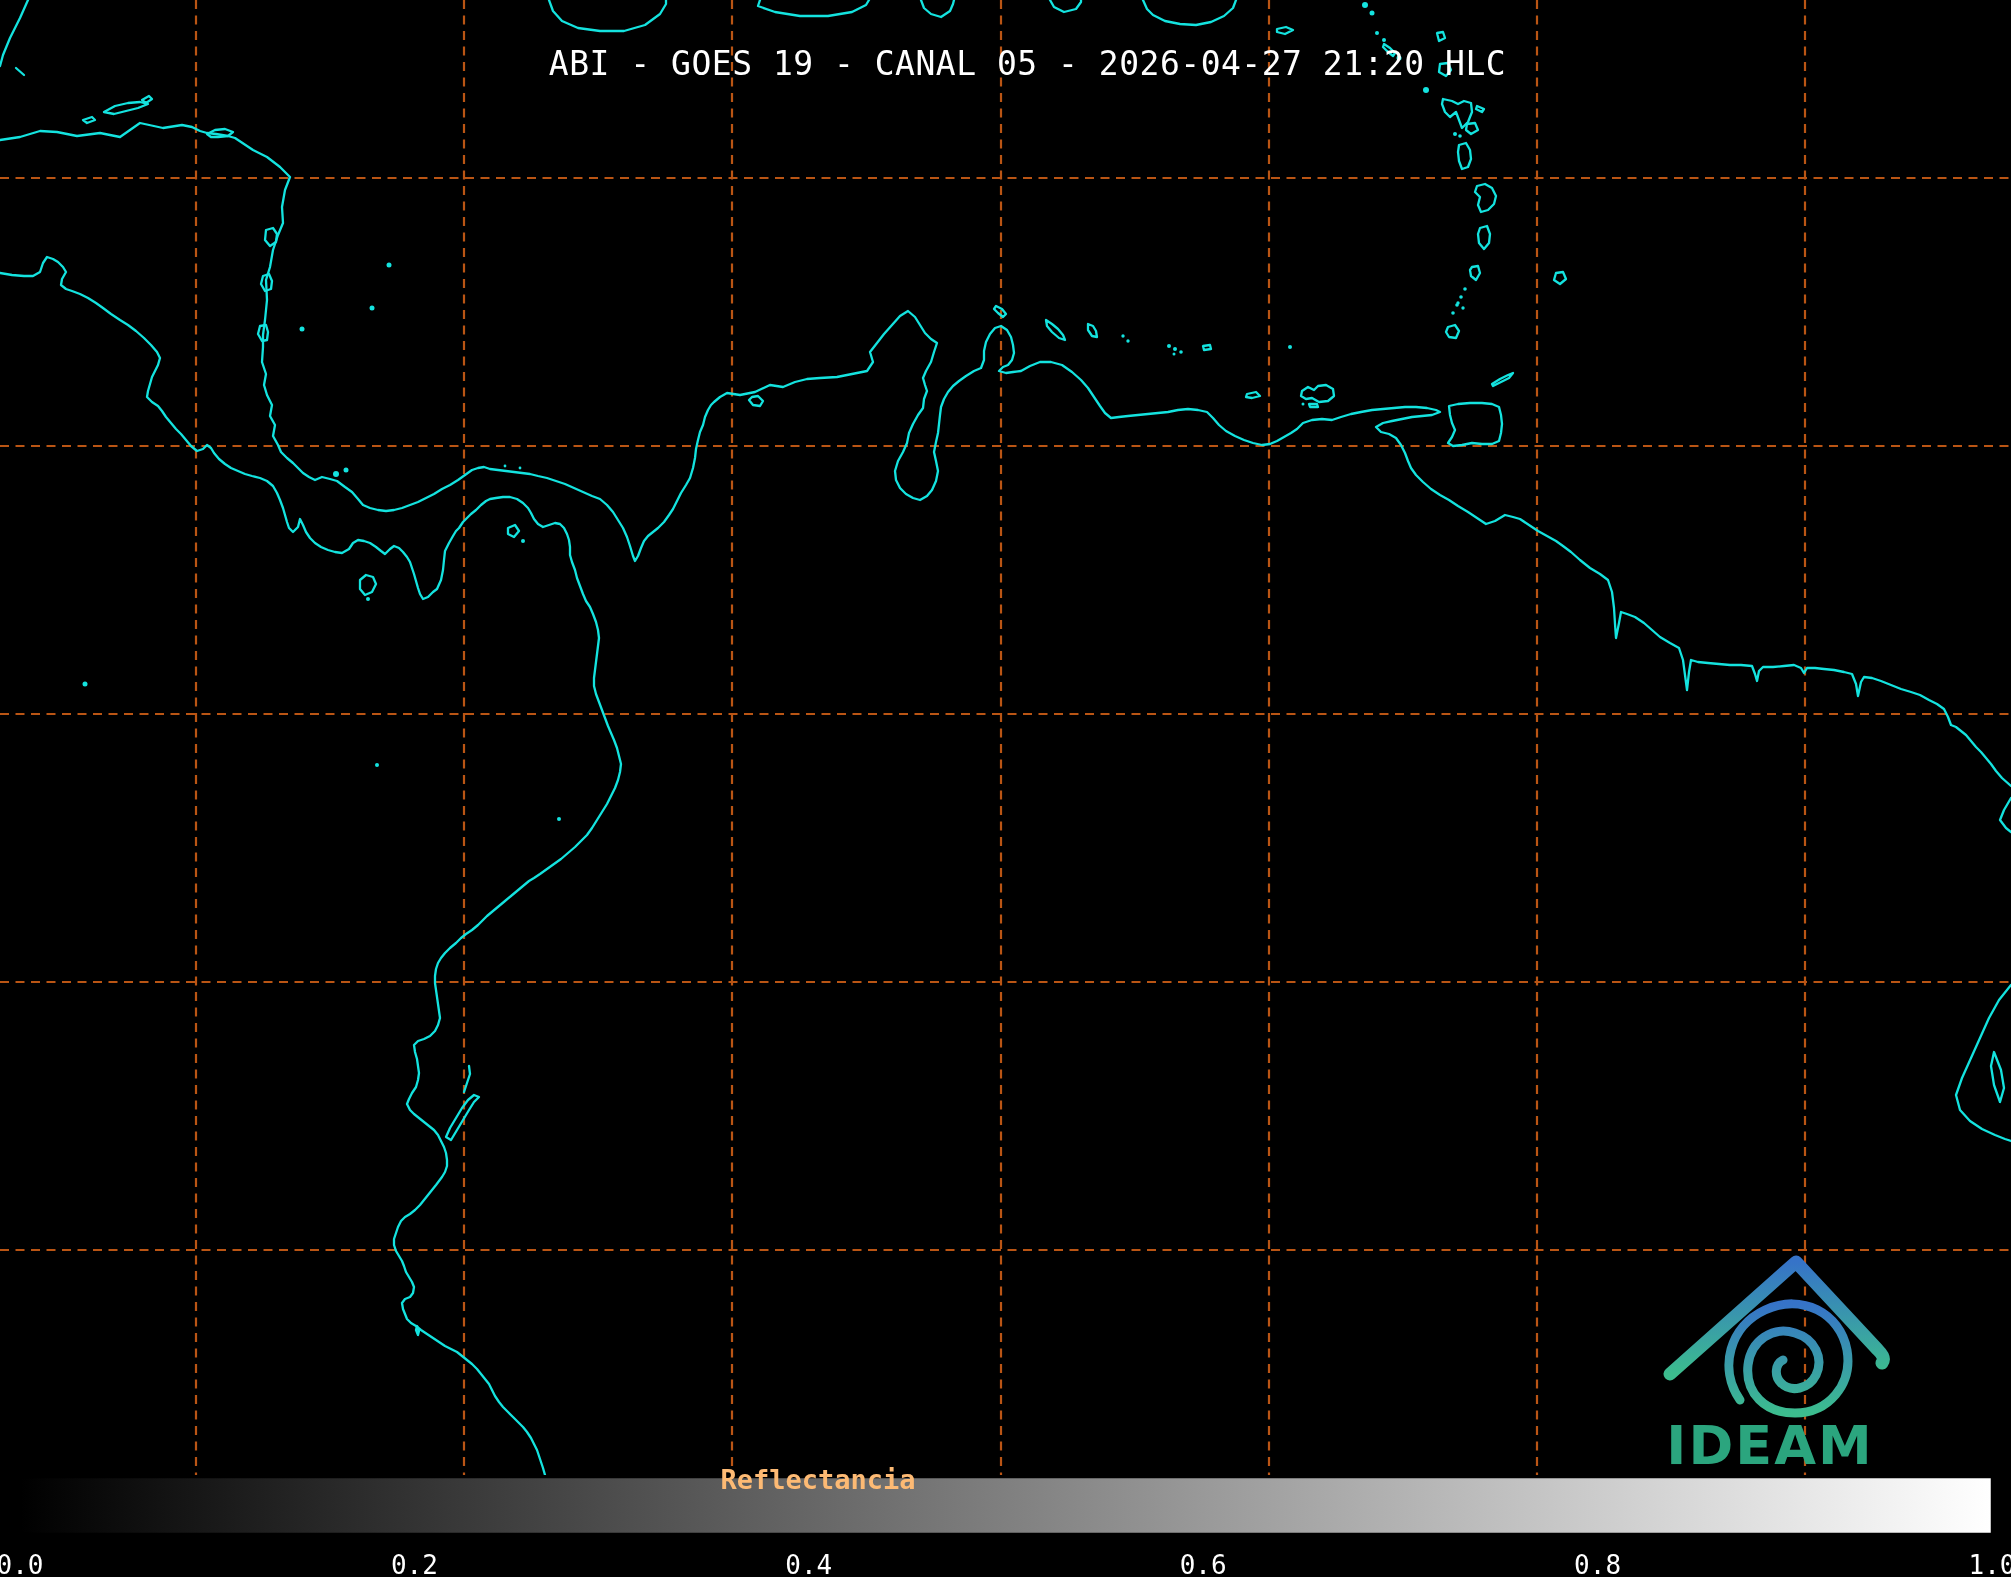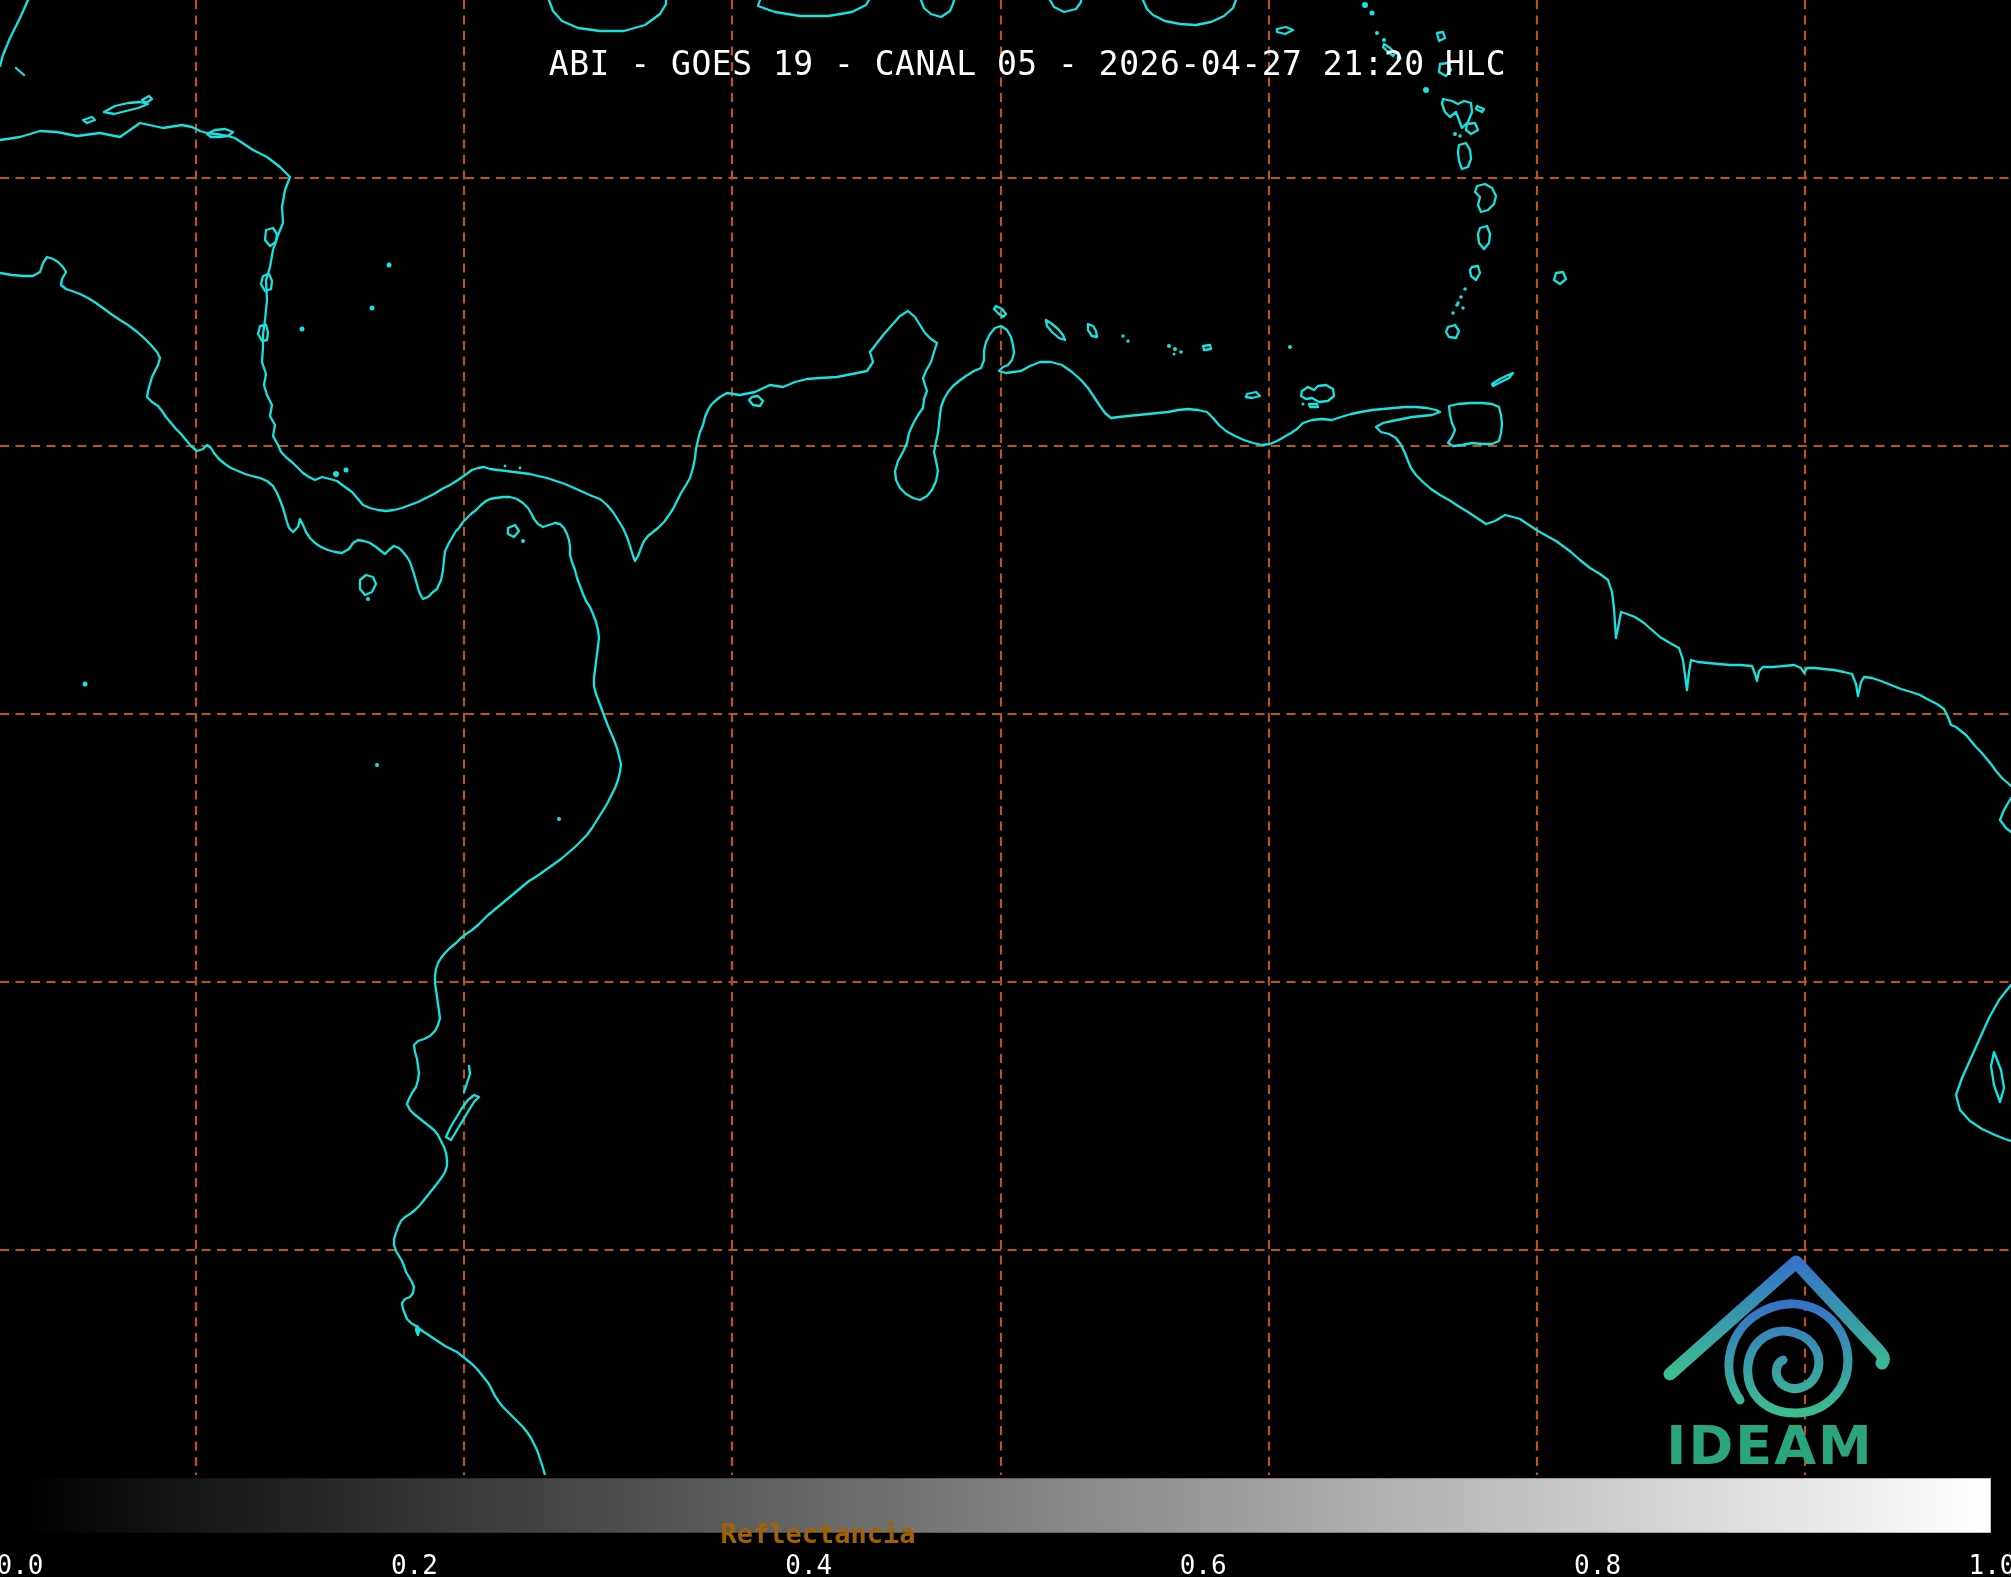--- a/index.html
+++ b/index.html
@@ -8,22 +8,22 @@
     background:#000;font-family:"DejaVu Sans Mono","Liberation Mono",monospace;
   }
   #map-svg{position:absolute;left:0;top:0;}
   #title{
     position:absolute;top:44px;left:0;width:2011px;text-align:center;
     font-size:33px;letter-spacing:0.5px;color:#ffffff;white-space:pre;
     transform:translateX(22px);
   }
   #colorbar-svg{position:absolute;left:0;top:1475px;}
   #colorbar-label{
-    position:absolute;top:1518px;left:0;width:1636px;text-align:center;
-    font-size:27px;font-weight:bold;color:#a16207;
+    position:absolute;top:1464px;left:0;width:1636px;text-align:center;
+    font-size:27px;font-weight:bold;color:#fdba74;
   }
   .cb-tick-label{
     position:absolute;top:1550px;transform:translateX(-50%);
     font-size:26px;color:#fff;white-space:nowrap;
   }
   #logo-svg{position:absolute;left:1640px;top:1238px;}
   #logo-text{font-family:"DejaVu Sans","Liberation Sans",sans-serif;font-weight:bold;font-size:54px;letter-spacing:2px;}
 </style>
 </head>
 <body>

